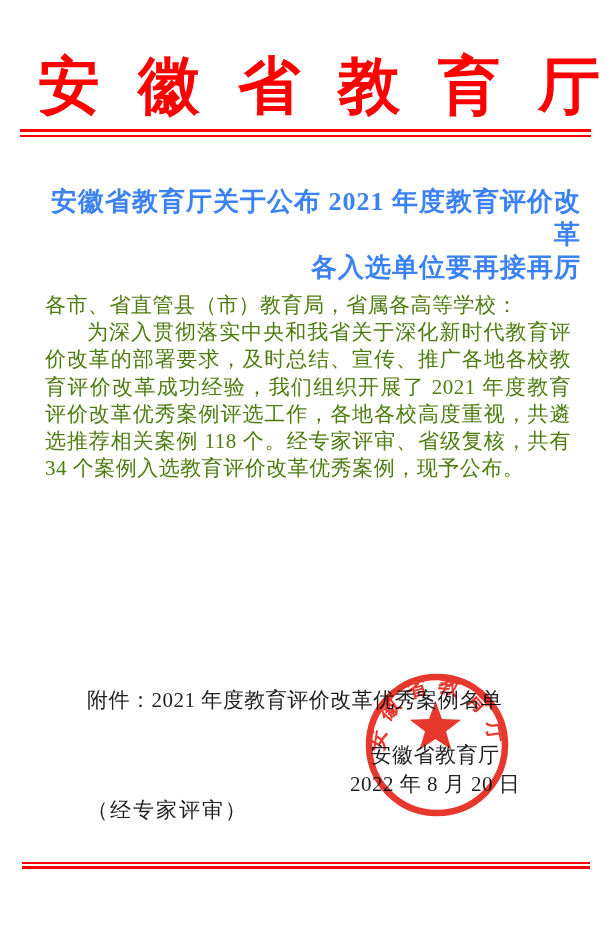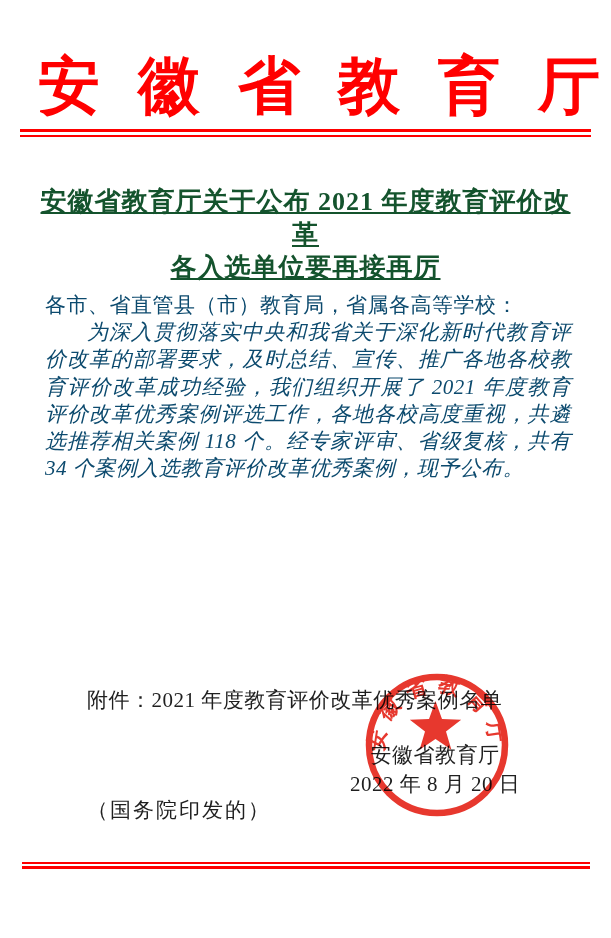--- a/index.html
+++ b/index.html
@@ -37,41 +37,40 @@
 
   .rule-bottom { position: absolute; top: 862px; left: 22px; right: 21px; }
   .rule-bottom .thin  { height: 2px; background: #ff0000; }
   .rule-bottom .gap   { height: 2px; }
   .rule-bottom .thick { height: 3px; background: #ff0000; }
 
   
   .doc-title {
     position: absolute;
     top: 185px; left: 30px; right: 30px;
-    text-align: center;
+    text-align: right;
     font-size: 26px;
     font-weight: bold;
-    color: #14532d;
+    color: #3b82f6;
     line-height: 33px;
     letter-spacing: 1px;
-    text-decoration: underline;
   }
 
   
   .doc-body {
     position: absolute;
     top: 292px; left: 45px; width: 526px;
     font-size: 21px;
     line-height: 27.2px;
-    color: #0c4a6e;
+    color: #4d7c0f;
     text-align: justify;
     letter-spacing: 0.5px;
   }
   .doc-body p { margin: 0; }
-  .doc-body p.indent { text-indent: 2em; font-style: italic; }
+  .doc-body p.indent { text-indent: 2em; }
 
   .attachment {
     position: absolute;
     top: 686px; left: 45px; width: 526px;
     font-size: 21px;
     color: #1f1f1f;
     text-indent: 2em;
     letter-spacing: 0.5px;
   }
 
@@ -136,21 +135,21 @@
     <p class="indent">为深入贯彻落实中央和我省关于深化新时代教育评价改革的部署要求，及时总结、宣传、推广各地各校教育评价改革成功经验，我们组织开展了 2021 年度教育评价改革优秀案例评选工作，各地各校高度重视，共遴选推荐相关案例 118 个。经专家评审、省级复核，共有 34 个案例入选教育评价改革优秀案例，现予公布。</p>
   </div>
 
   <div class="attachment">附件：2021 年度教育评价改革优秀案例名单</div>
 
   <div class="sign-block">
     <div>安徽省教育厅</div>
     <div>2022 年 8 月 20 日</div>
   </div>
 
-  <div class="footer-note">（国务院印发的）</div>
+  <div class="footer-note">（经专家评审）</div>
 
   <div class="seal">
     <svg viewBox="0 0 150 150" xmlns="http://www.w3.org/2000/svg">
       <circle cx="75" cy="75" r="68" fill="none" stroke="#e5281e" stroke-width="6.5"></circle>
       <polygon fill="#e5281e" points="73.5,31 80,49.1 99.2,49.7 84,61.4 89.4,79.8 73.5,69 57.6,79.8 63,61.4 47.8,49.7 67,49.1"></polygon>
       <defs>
         <path id="sealArc" d="M 25.2 93.1 A 53 53 0 1 1 124.8 93.1" fill="none"></path>
       </defs>
       <text class="arc-text" fill="#e5281e">
         <textPath href="#sealArc" startOffset="50%" text-anchor="middle">安徽省教育厅</textPath>

